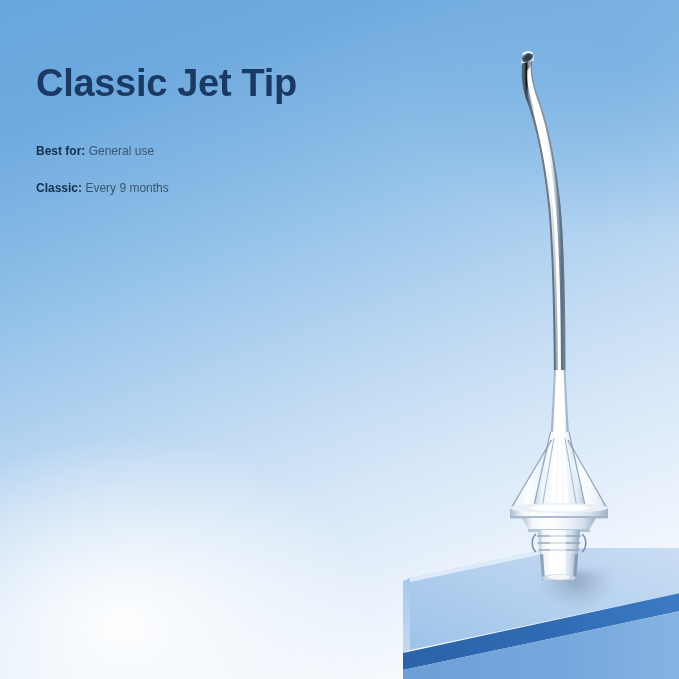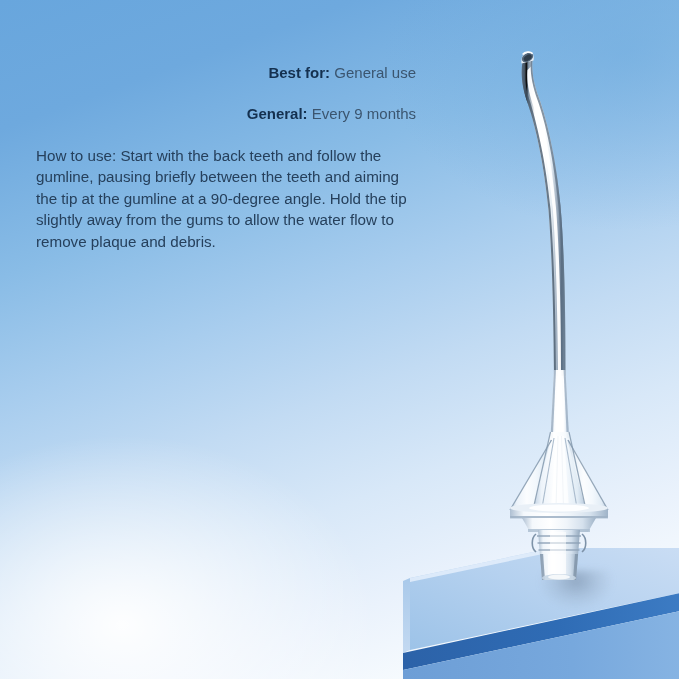--- a/index.html
+++ b/index.html
@@ -42,23 +42,22 @@
   .title{
     font-size:38px;line-height:1.12;font-weight:bold;
     color:#1b3a63;letter-spacing:-0.3px;margin:0 0 38px 0;
     white-space:nowrap;
   }
   .para{
     font-size:15.2px;line-height:1.42;color:#26405c;
     margin:0 0 22px 0;
   }
   .kv{
-    font-size:15px;line-height:1.42;color:#3b556f;
+    font-size:12px;line-height:1.42;color:#3b556f;
     margin:0 0 20px 0;
-    text-align:right;
   }
   .kv b{color:#14304f;font-weight:bold;}
   .para.last{margin-bottom:0;}
 
   
   .platform{position:absolute;left:395px;top:548px;width:290px;height:131px;}
   .platform svg{display:block;}
 
   
   .product{position:absolute;left:470px;top:40px;width:170px;height:540px;}
@@ -75,33 +74,33 @@
 <body>
 
 <div id="page">
 
   <div class="bg"></div>
   <div class="bg-glow"></div>
   <div class="bg-glow2"></div>
 
   <div class="text-col">
 
+    <h1 class="title">Classic Jet Tip</h1>
 
 
     <p class="kv">
       <b>Best for:</b>
       <span>General use</span>
     </p>
 
     <p class="kv">
-      <b>General:</b>
+      <b>Classic:</b>
       <span>Every 9 months</span>
     </p>
 
-    <p class="para last">How to use: Start with the back teeth and follow the gumline, pausing briefly between the teeth and aiming the tip at the gumline at a 90-degree angle. Hold the tip slightly away from the gums to allow the water flow to remove plaque and debris.</p>
   </div>
 
   <div class="platform">
     <svg width="290" height="131" viewBox="0 0 290 131" xmlns="http://www.w3.org/2000/svg">
       <defs>
         <linearGradient id="ptop" x1="0" y1="1" x2="1" y2="0">
           <stop offset="0%" stop-color="#9dc3e8"></stop>
           <stop offset="45%" stop-color="#b5d1ef"></stop>
           <stop offset="100%" stop-color="#cfe0f5"></stop>
         </linearGradient>

